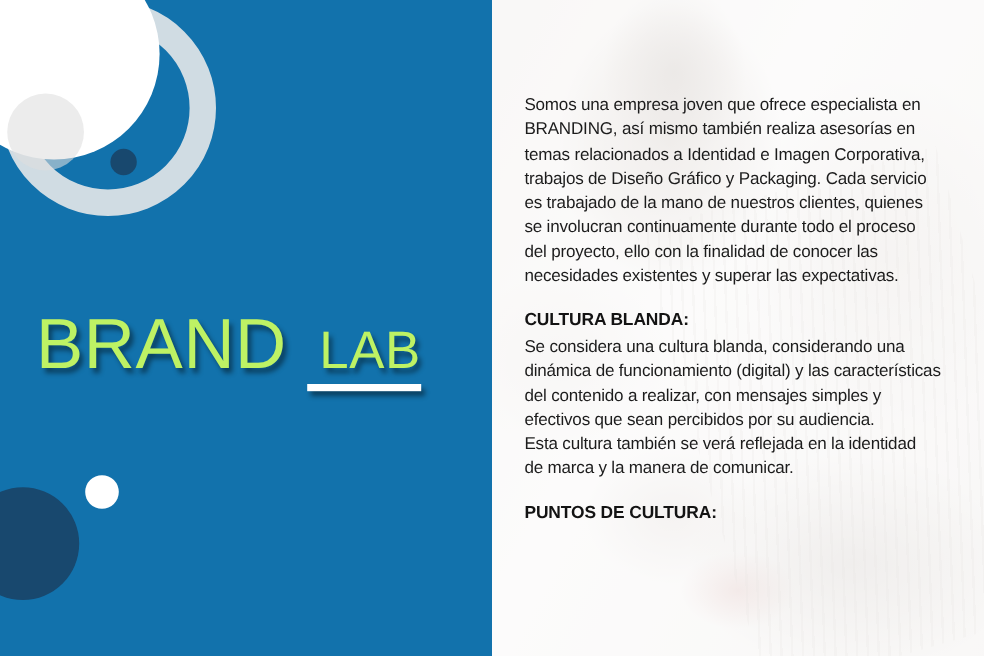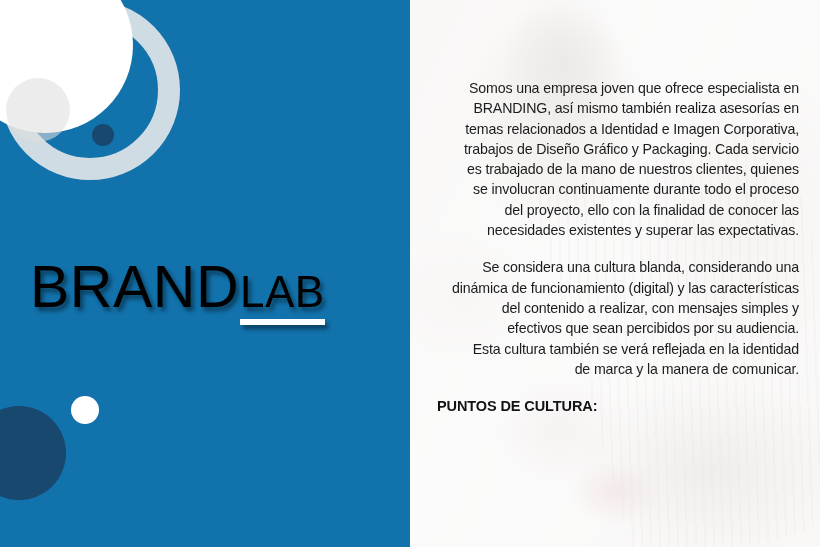--- a/index.html
+++ b/index.html
@@ -132,42 +132,44 @@
     background: transparent;
   }
 
   
   .logo {
     position: absolute;
     left: 30px;
     top: 258px;
     display: flex;
     align-items: baseline;
-    color: #000000;
+    color: #bef264;
     text-shadow: 3px 4px 4px rgba(0,0,0,0.45);
     user-select: none;
+    gap: 16px;
   }
   .logo-brand {
     font-family: "Liberation Sans", sans-serif;
     font-size: 59px;
     font-weight: 400;
     letter-spacing: 0.5px;
     line-height: 1;
   }
   .logo-lab-wrap {
     display: inline-block;
     margin-left: 1px;
   }
   .logo-lab {
     display: block;
     font-family: "Liberation Sans", sans-serif;
     font-size: 44px;
     font-weight: 400;
     letter-spacing: 0.5px;
     line-height: 1;
+    margin-left: 10px;
   }
   .logo-underline {
     display: block;
     height: 6px;
     background: #ffffff;
     margin-top: 5px;
     box-shadow: 3px 4px 4px rgba(0,0,0,0.45);
   }
 
   
@@ -195,21 +197,20 @@
   }
   .body-text {
     font-family: "Liberation Sans", sans-serif;
     font-size: 14.2px;
     font-weight: 400;
     line-height: 1.43;
     margin: 0;
     letter-spacing: -0.15px;
     color: #1c1c1c;
     white-space: pre-line;
-    text-align: right;
   }
 </style>
 </head>
 <body>
 
 <div class="slide">
 
   <div class="photo-bg">
     <div class="photo-layer"></div>
     <div class="photo-stripes"></div>
@@ -240,20 +241,21 @@
  BRANDING, así mismo también realiza asesorías en
 temas relacionados a Identidad e Imagen Corporativa,
 trabajos de Diseño Gráfico y Packaging. Cada servicio
 es trabajado de la mano de nuestros clientes, quienes
 se involucran continuamente durante todo el proceso
 del proyecto, ello con la finalidad de conocer las
 necesidades existentes y superar las expectativas.</p>
     </div>
 
     <div class="para-block">
+      <h2 class="section-heading">CULTURA BLANDA:</h2>
       <p class="body-text">Se considera una cultura blanda, considerando una
 dinámica de funcionamiento (digital) y las características
 del contenido a realizar, con mensajes simples y
 efectivos que sean percibidos por su audiencia.
 Esta cultura también se verá reflejada en la identidad
 de marca y la manera de comunicar.</p>
     </div>
 
     <div class="para-block">
       <h2 class="section-heading">PUNTOS DE CULTURA:</h2>

